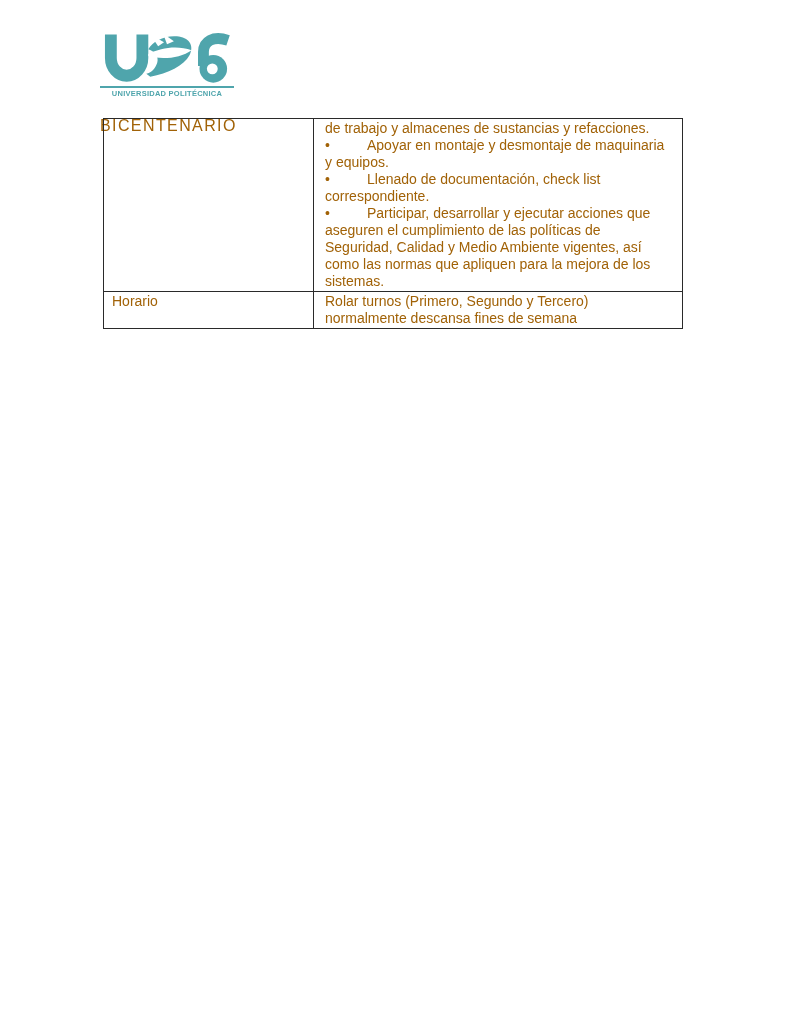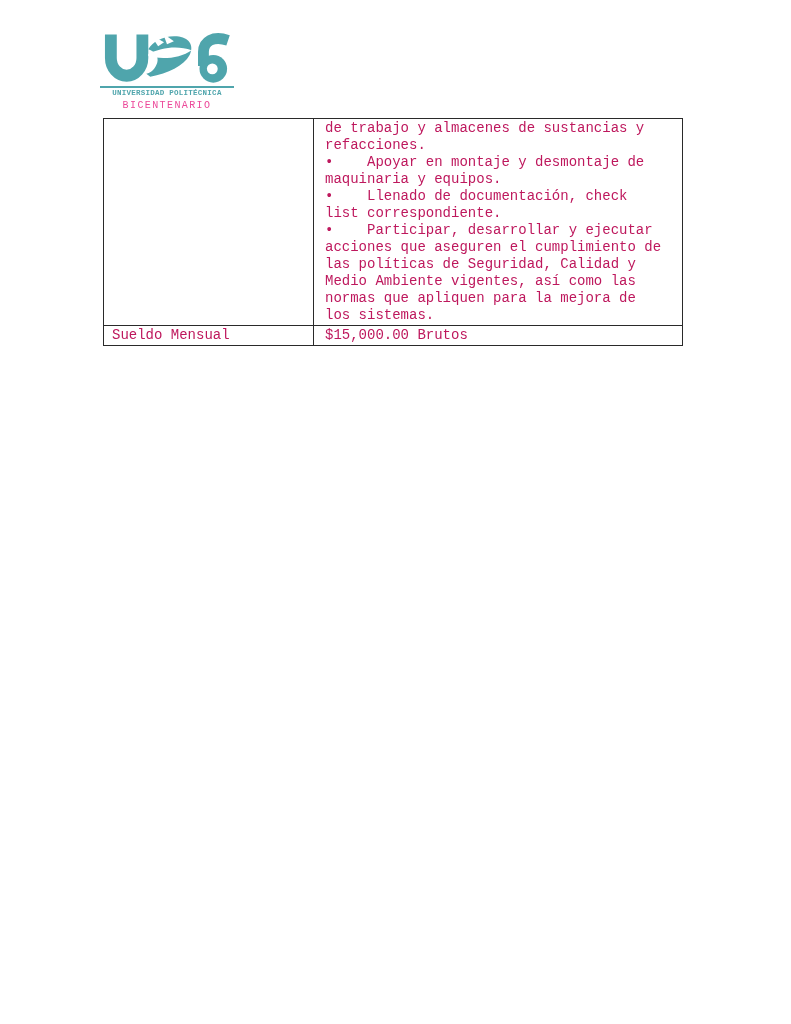--- a/index.html
+++ b/index.html
@@ -5,21 +5,21 @@
   html, body {
     margin: 0;
     padding: 0;
     background: #ffffff;
   }
   .page {
     position: relative;
     width: 791px;
     height: 1024px;
     background: #ffffff;
-    font-family: Liberation Mono, monospace;
+    font-family: Liberation Sans, sans-serif;
     overflow: hidden;
   }
 
   
   .logo {
     position: absolute;
     left: 100px;
     top: 33px;
     width: 134px;
     text-align: center;
@@ -37,38 +37,38 @@
     margin: 1px 0 1px 0;
   }
   .logo-univ {
     font-size: 7.5px;
     font-weight: bold;
     letter-spacing: 0.25px;
     white-space: nowrap;
     color: #4fa5ac;
   }
   .logo-bicent {
-    font-size: 10px;
+    font-size: 16px;
     letter-spacing: 1.4px;
-    margin-top: 3px;
+    margin-top: 19px;
     white-space: nowrap;
-    color: #ec4899;
+    color: #a16207;
   }
 
   
   table.doc-table {
     position: absolute;
     left: 103px;
     top: 118px;
     width: 580px;
     border-collapse: collapse;
     table-layout: fixed;
     font-size: 14px;
     line-height: 17px;
-    color: #be185d;
+    color: #a16207;
   }
   table.doc-table td {
     border: 1.6px solid #2a2a2a;
     vertical-align: top;
     padding: 1px 13px 1px 11px;
     word-wrap: break-word;
   }
   table.doc-table td.label-cell {
     width: 197px;
     padding-left: 8px;
@@ -117,23 +117,23 @@
       <tr>
         <td class="label-cell"></td>
         <td class="value-cell">
           <div class="para">de trabajo y almacenes de sustancias y refacciones.</div>
           <div class="para"><span class="bullet">•</span><span>Apoyar en montaje y desmontaje de maquinaria y equipos.</span></div>
           <div class="para"><span class="bullet">•</span><span>Llenado de documentación, check list correspondiente.</span></div>
           <div class="para"><span class="bullet">•</span><span>Participar, desarrollar y ejecutar acciones que aseguren el cumplimiento de las políticas de Seguridad, Calidad y Medio Ambiente vigentes, así como las normas que apliquen para la mejora de los sistemas.</span></div>
         </td>
       </tr>
 
+      <tr>
+        <td class="label-cell">Horario</td>
+        <td class="value-cell">Rolar turnos (Primero, Segundo y Tercero) normalmente descansa fines de semana</td>
+      </tr>
 
-      <tr>
-        <td class="label-cell">Sueldo Mensual</td>
-        <td class="value-cell">$15,000.00 Brutos</td>
-      </tr>
 
 
     </tbody>
   </table>
 
 </div>
 
 </body></html>

